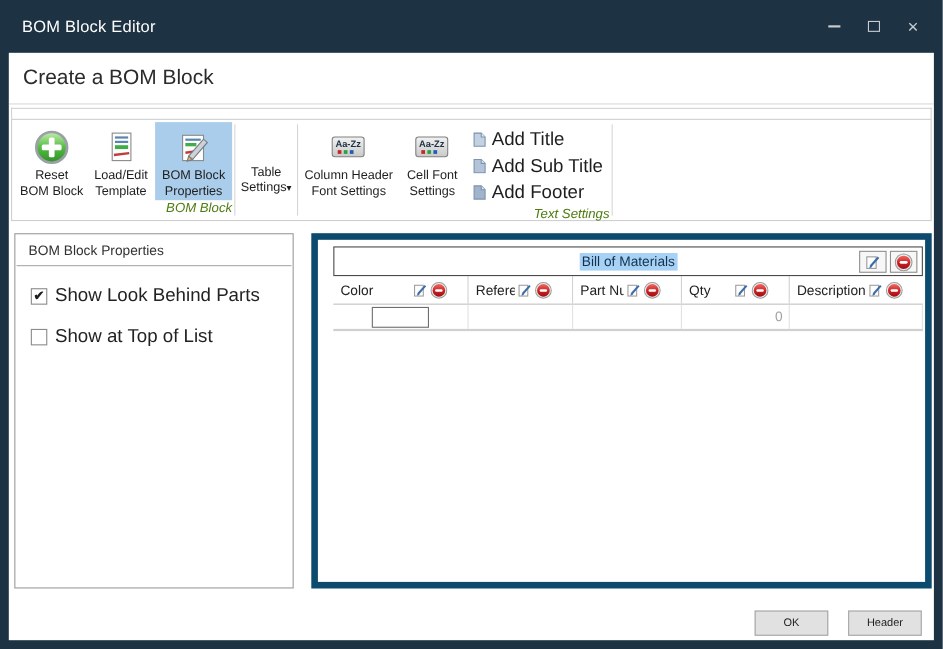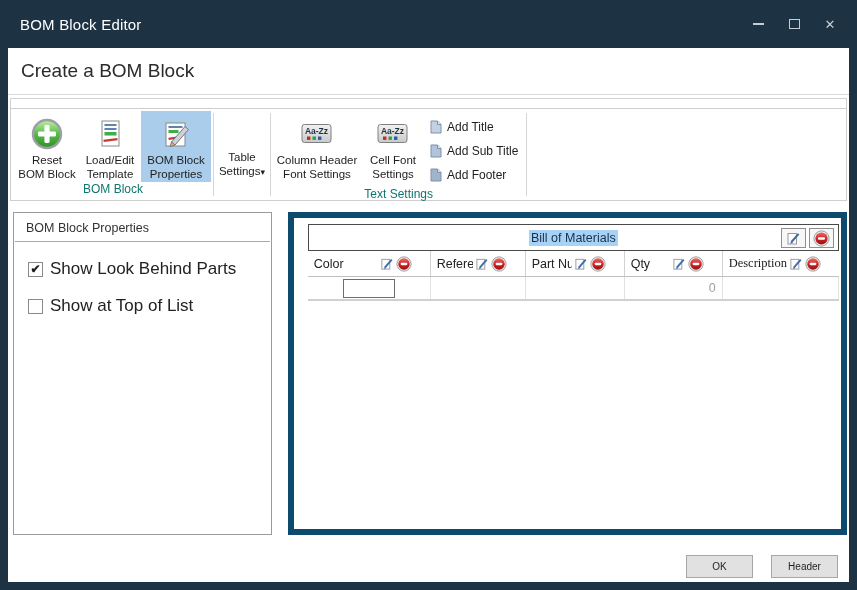--- a/index.html
+++ b/index.html
@@ -42,38 +42,39 @@
     border:1px solid #d2d2d2; border-bottom:none; background:#fff;
   }
   .ribbon {
     margin:0 2px; height:93px;
     border:1px solid #cfcfcf; background:#fff;
     display:flex; align-items:stretch; padding:2px 4px;
   }
   .rgroup { display:flex; flex-direction:column; }
   .rgroup-buttons { display:flex; flex:1; align-items:stretch; }
   .rgroup-label {
-    height:16px; text-align:center; font-size:12px; color:#0f766e;
+    height:16px; text-align:right; font-size:12px; color:#4d7c0f;
     line-height:15px;
+    font-style:italic;
   }
   .rsep { width:1px; background:#d6d6d6; margin:2px 2px; }
   .rbtn {
     display:flex; flex-direction:column; align-items:center;
     padding:4px 3px 0 3px; text-align:center; cursor:default;
   }
   .rbtn .ric { height:38px; display:flex; align-items:center; justify-content:center; }
   .rbtn .rlabel { font-size:11.5px; line-height:1.22; color:#1e1e1e; }
   .rbtn.selected { background:#a9cdeb; }
   .rbtn.textonly { justify-content:flex-end; padding-bottom:4px; }
   .w64{width:64px} .w62{width:62px} .w58{width:58px} .w70{width:70px}
   .w52{width:52px} .w88{width:88px} .w64b{width:64px}
   .arrow { font-size:9px; color:#1e1e1e; }
   .addcol { display:flex; flex-direction:column; justify-content:flex-start; padding:4px 6px 0 4px; }
   .addbtn { display:flex; align-items:center; gap:5px; height:24px; cursor:default; }
-  .addbtn span { font-size:12px; color:#1e1e1e; white-space:nowrap; }
+  .addbtn span { font-size:17px; color:#1e1e1e; white-space:nowrap; }
 
   
   .main { display:flex; margin:11px 2px 0 5px; height:323px; }
   .left-panel {
     width:280px; border:1px solid #9b9b9b; background:#fff;
     display:flex; flex-direction:column;
   }
   .left-panel-title {
     font-size:12.5px; color:#333; padding:8px 12px 6px 12px;
   }
@@ -106,21 +107,21 @@
   }
   .cols { display:flex; height:26px; border-bottom:1px solid #c0c0c0; }
   .col-h {
     display:flex; align-items:center; gap:2px;
     padding:0 18px 0 6px; border-right:1px solid #d2d2d2; overflow:hidden;
   }
   .col-h .col-label {
     flex:1; font-size:12.5px; color:#222; white-space:nowrap; overflow:hidden;
   }
   .icon-btn { flex:none; display:flex; align-items:center; justify-content:center; cursor:default; }
-  .c0{width:123px}.c1{width:95px}.c2{width:99px}.c3{width:98px}.c4{flex:1; border-right:none;font-family:Liberation Serif, serif;}
+  .c0{width:123px}.c1{width:95px}.c2{width:99px}.c3{width:98px}.c4{flex:1; border-right:none;}
   .row { display:flex; height:24px; border-bottom:2px solid #d0d0d0; }
   .cell {
     display:flex; align-items:center; border-right:1px solid #e2e2e2; overflow:hidden;
   }
   .cell.qty { justify-content:flex-end; padding-right:6px; font-size:12.5px; color:#a0a0a0; }
   .color-input {
     width:52px; height:19px; border:1px solid #6e6e6e; margin:0 auto;
     font-size:12px; padding:0 3px; outline:none;
   }
   

